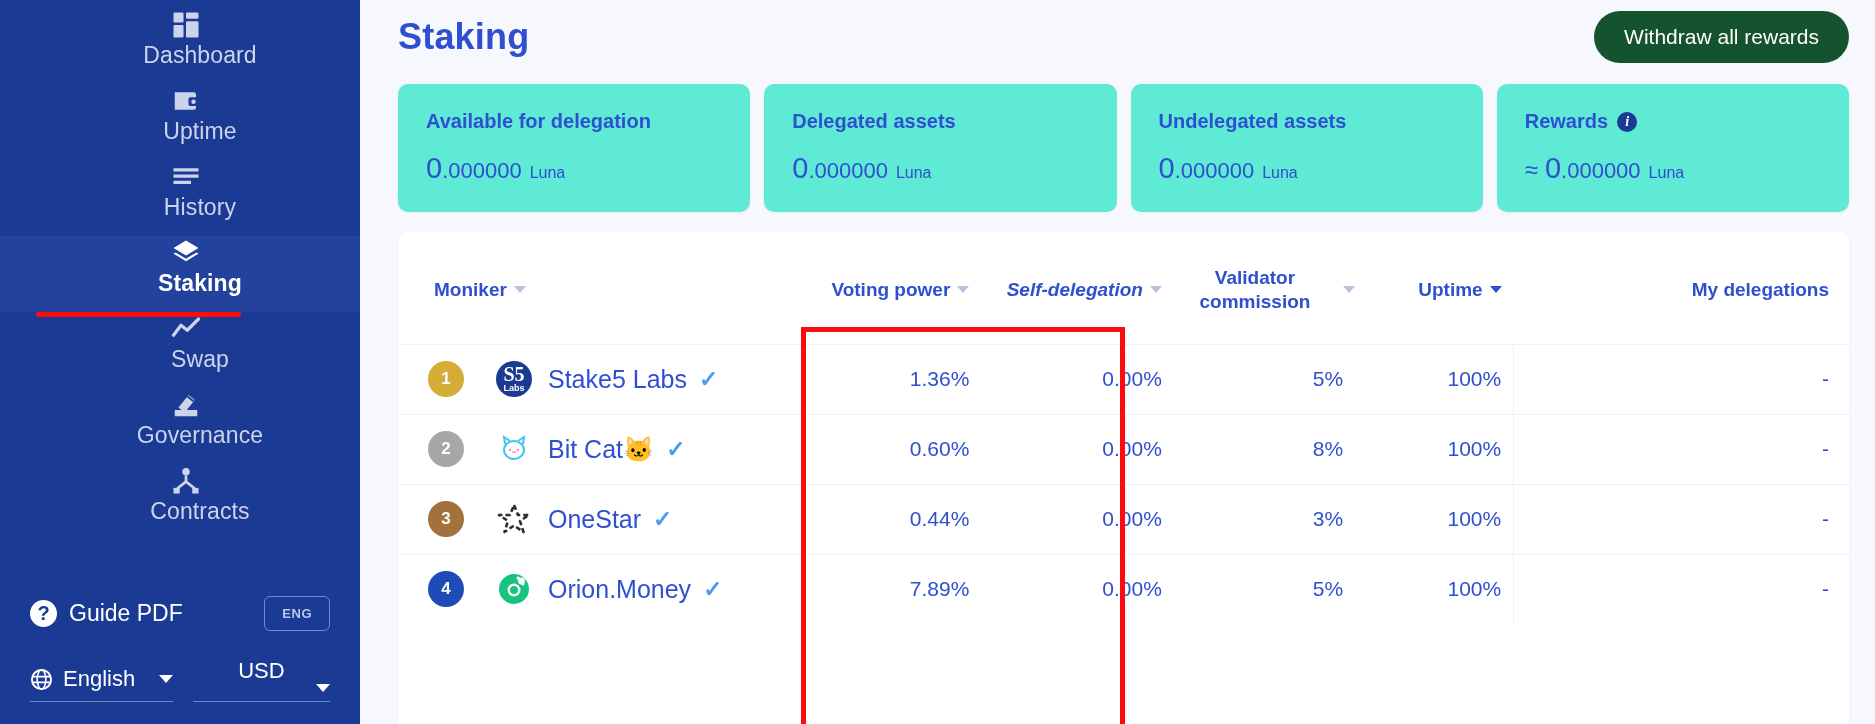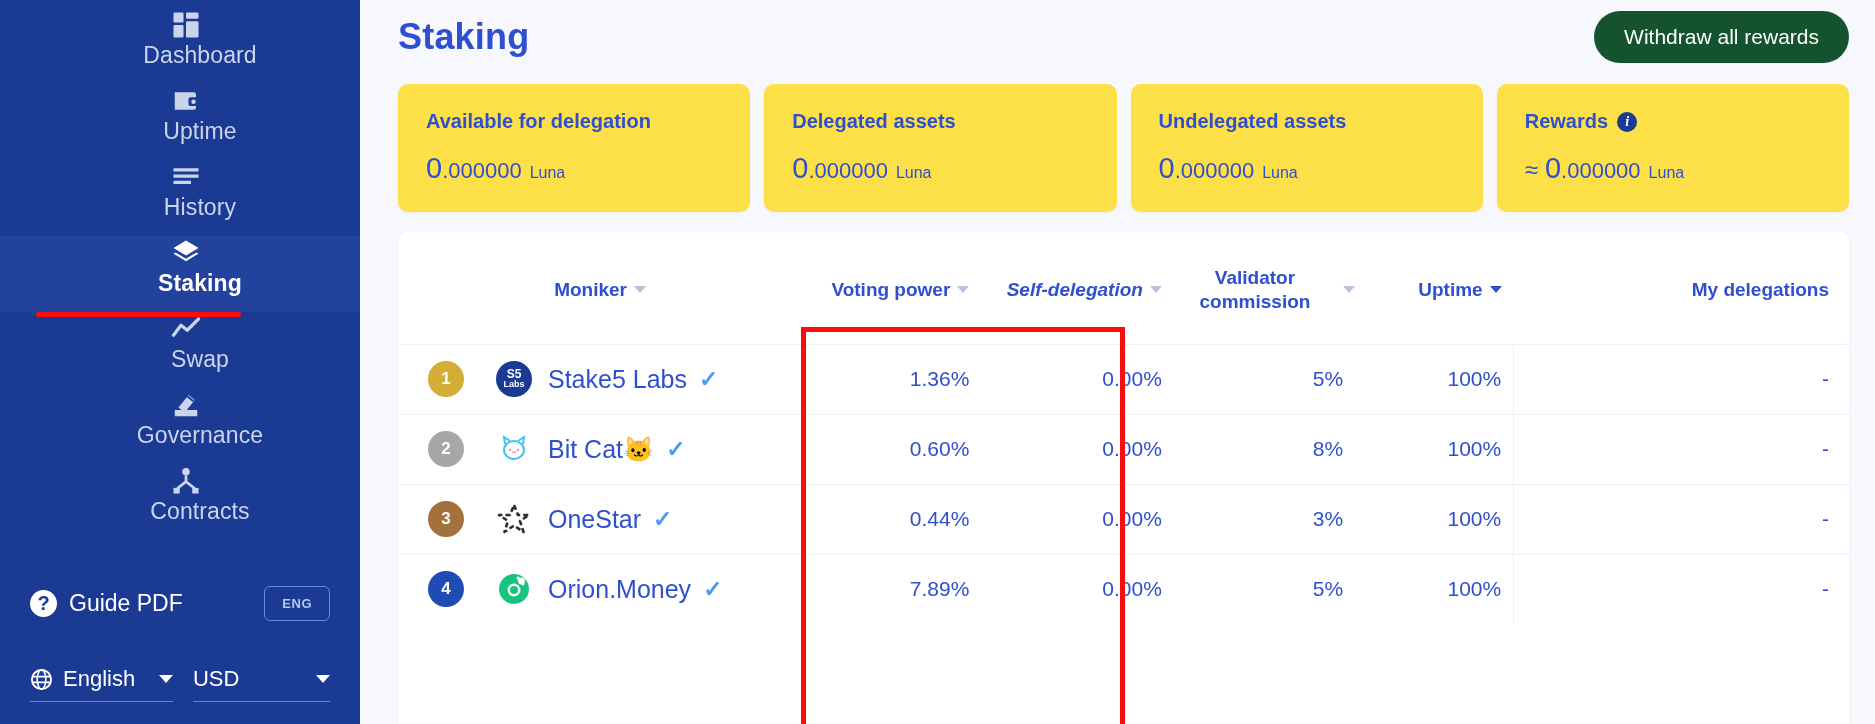--- a/index.html
+++ b/index.html
@@ -64,31 +64,31 @@
     margin-left: auto;
     border: 1px solid #6f8ad4;
     border-radius: 6px;
     color: #b8c7ec;
     font-size: 13px; font-weight: 600;
     padding: 9px 17px;
     letter-spacing: .5px;
     cursor: pointer;
     background: transparent;
   }
-  .sel-row { display: flex; align-items: flex-end; gap: 20px; margin-top: 32px; }
+  .sel-row { display: flex; align-items: flex-end; gap: 20px; margin-top: 14px; }
   .sel {
     display: flex; align-items: center;
     border-bottom: 1px solid #6e87cb;
     padding-bottom: 9px;
     color: #ffffff;
     font-size: 22px;
     cursor: pointer;
   }
   .sel.lang { width: 146px; }
-  .sel.cur { width: 140px; }
+  .sel.cur { width: 140px; flex-direction: column; }
   .globe { margin-right: 10px; display:flex; }
   .caret-w {
     width: 0; height: 0;
     border-left: 7px solid transparent;
     border-right: 7px solid transparent;
     border-top: 8px solid #ffffff;
     margin-left: auto;
   }
 
   
@@ -104,21 +104,21 @@
     font-size: 21px;
     padding: 14px 30px;
     cursor: pointer;
     font-family: inherit;
   }
 
   
   #stats { display: flex; gap: 14px; margin-top: 10px; }
   .stat-card {
     flex: 1 1 0;
-    background: #fde047;
+    background: #5eead4;
     border-radius: 10px;
     height: 128px;
     padding: 26px 28px 0 28px;
     box-shadow: 0 1px 3px rgba(30,50,120,.06);
     min-width: 0;
   }
   .stat-label {
     font-size: 20px; font-weight: 700; color: #2f4fd1;
     display: flex; align-items: center; gap: 9px;
     white-space: nowrap;
@@ -200,21 +200,21 @@
     display: flex; align-items: center; justify-content: center;
     overflow: hidden;
   }
   .val-name { margin-left: 16px; font-size: 25px; color: #2f4fd1; font-weight: 500; white-space: nowrap; }
   .verified { margin-left: 12px; color: #4e9bf0; font-size: 23px; font-weight: 700; }
   .s5 {
     background: #1b3a94; color: #fff;
     font-size: 13px; font-weight: 800; line-height: .95;
     flex-direction: column; text-align:center;
   }
-  .s5 .b { font-size: 12px; }
+  .s5 .b { font-size: 20px; font-family: Liberation Serif, serif; }
   .s5 .l { font-size: 9px; }
 
   
   #annot {
     position: absolute;
     left: 441px; top: 327px;
     width: 324px; height: 397px;
     border: 5px solid #fb0d0d;
     border-bottom: none;
     pointer-events: none;
@@ -389,21 +389,21 @@
           <col style="width:325px">
             <col style="width:190px">
             <col style="width:170px">
           <col style="width:160px">
             <col style="width:140px">
             <col style="width:296px">
         </colgroup>
         <thead>
           <tr id="head-row">
               <th>
-                <div class="th-inner " style="padding-left:36px;justify-content:center;">
+                <div class="th-inner " style="padding-left:36px;">
                   <span>Moniker</span>
                   <span class="caret-dim"></span>
                 </div>
               </th>
               <th>
                 <div class="th-inner right" style="padding-right:12px;">
                   <span>Voting power</span>
                   <span class="caret-dim"></span>
                 </div>
               </th>

